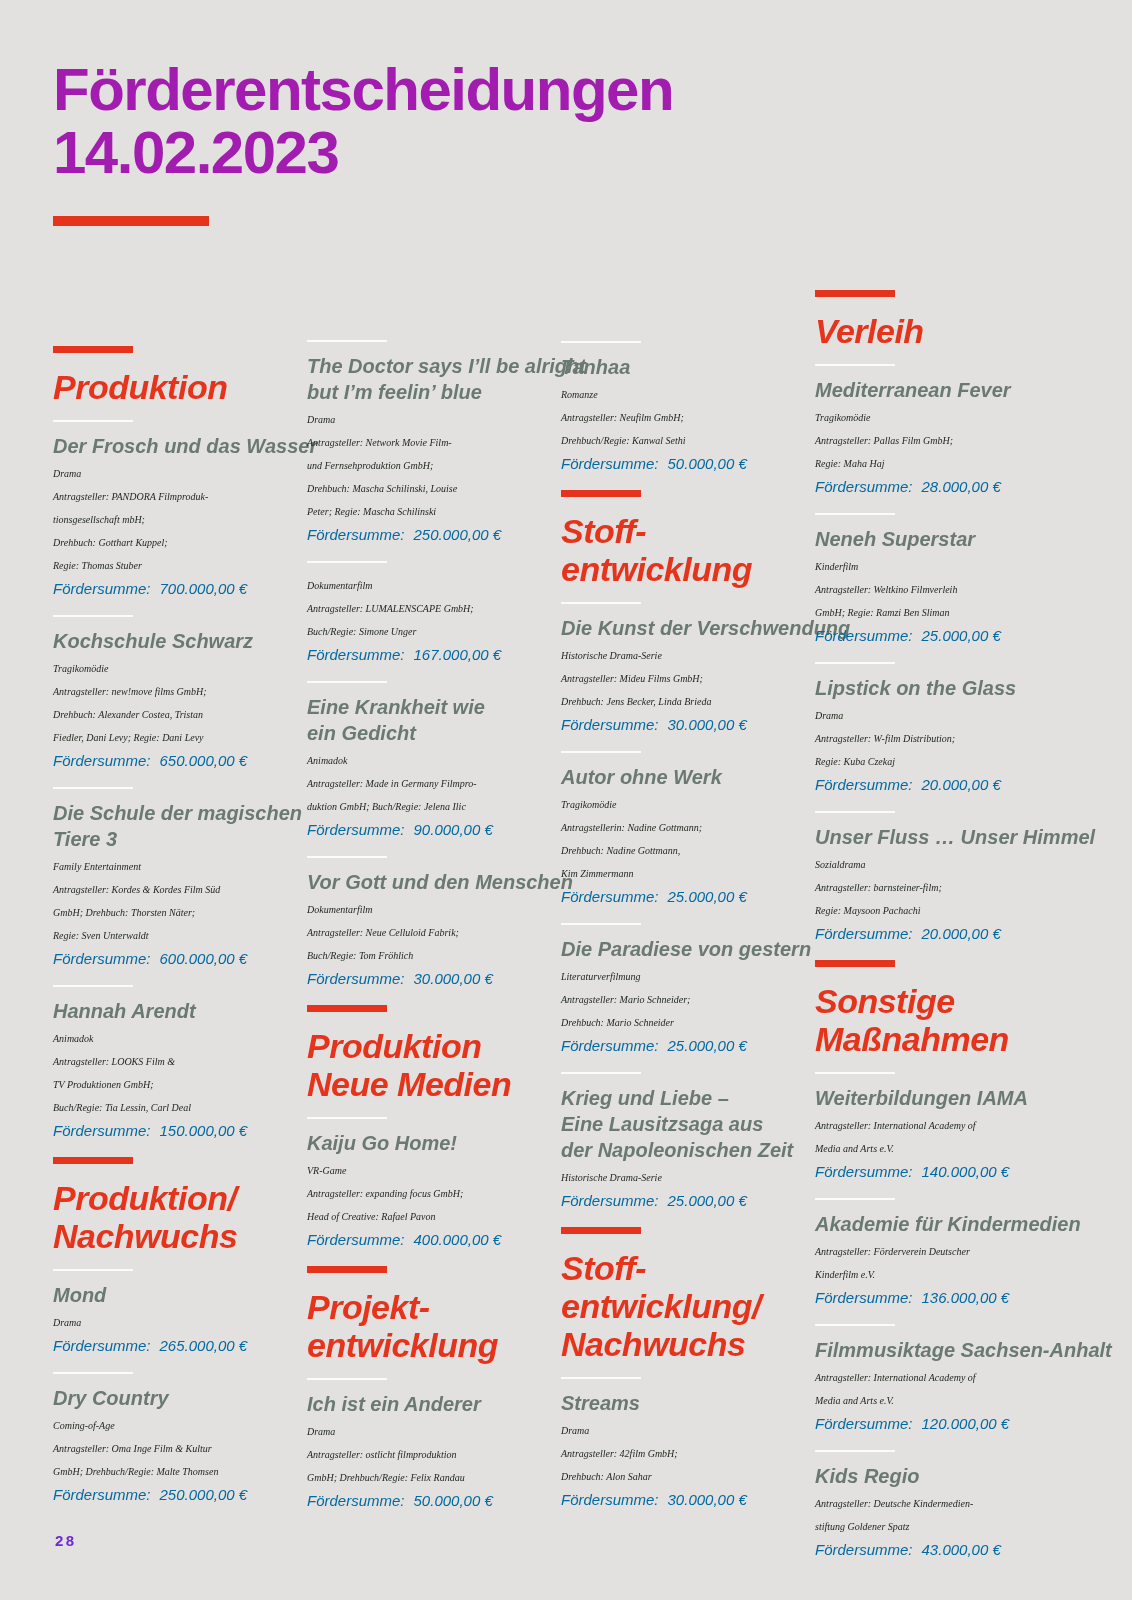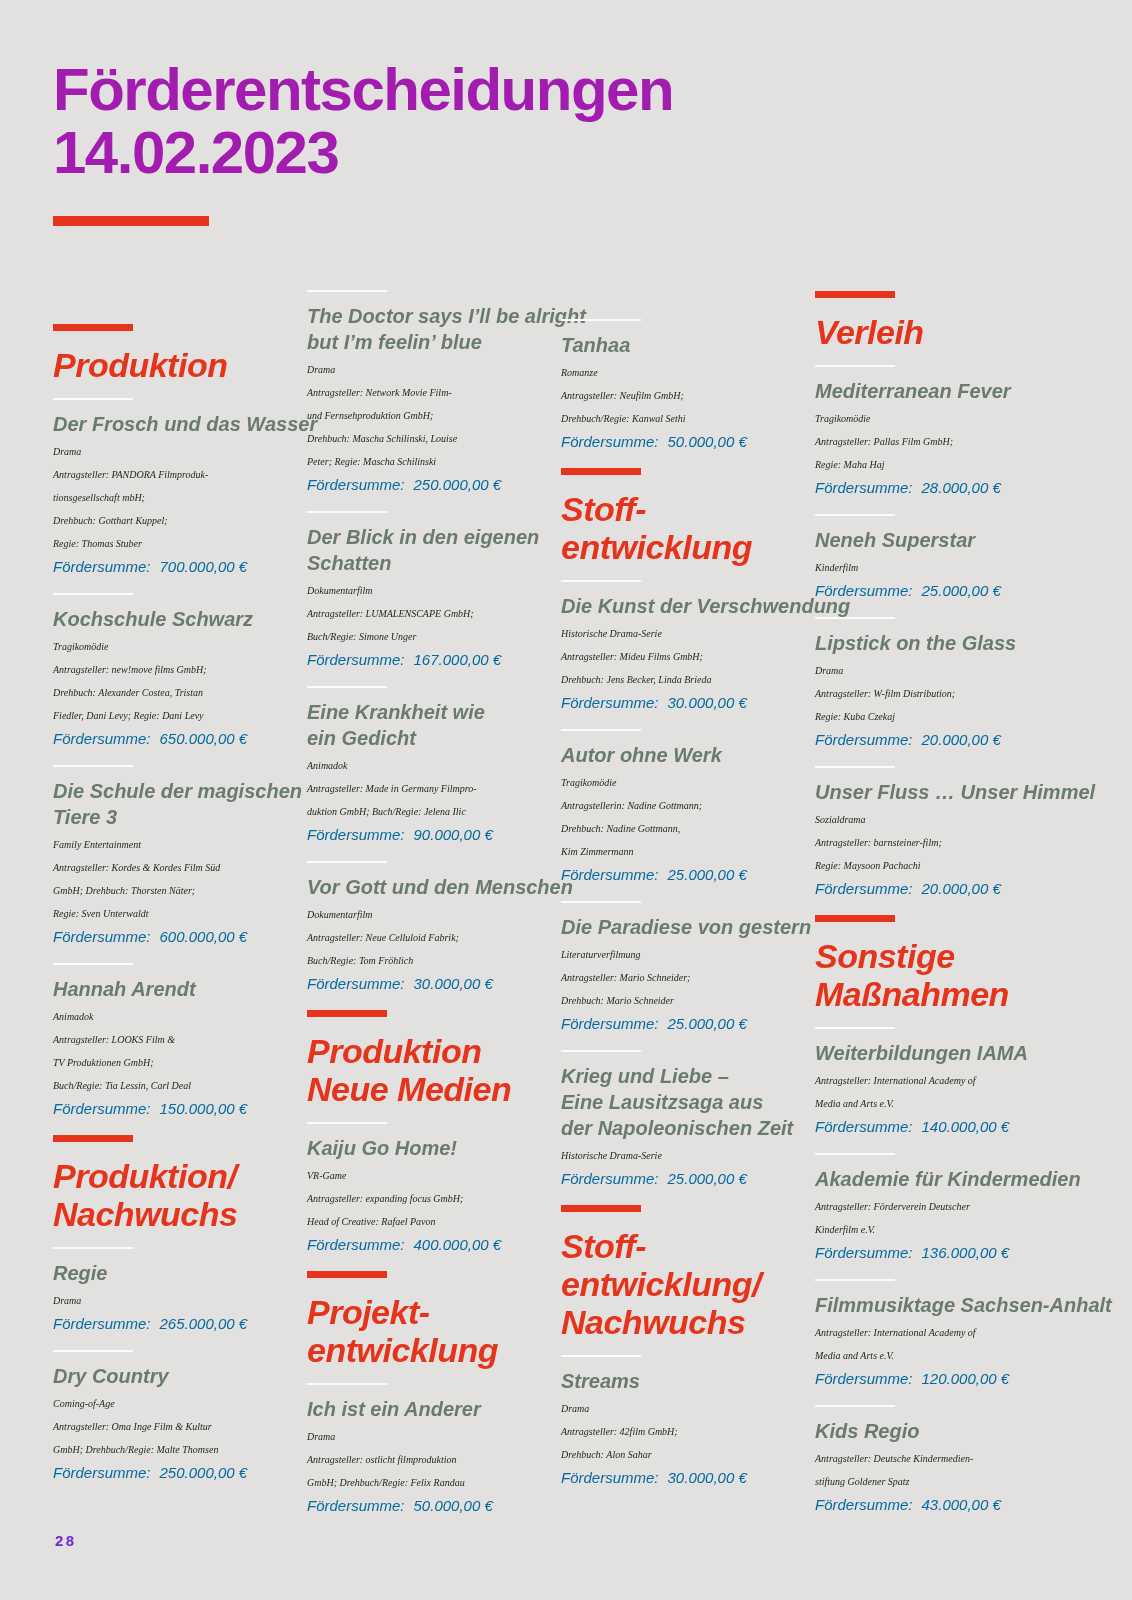--- a/index.html
+++ b/index.html
@@ -103,21 +103,21 @@
 Buch/Regie: Tia Lessin, Carl Deal</div>
         <div class="funding"><span class="funding-label">Fördersumme:</span><span class="funding-value">150.000,00 €</span></div>
       </article>
       <section class="section">
         <div class="section-bar"></div>
         <h2 class="section-title">Produktion/
 Nachwuchs</h2>
       </section>
       <article class="entry">
         <div class="entry-rule"></div>
-        <h3 class="entry-title">Regie</h3>
+        <h3 class="entry-title">Mond</h3>
         <div class="genre">Drama</div>
         <div class="funding"><span class="funding-label">Fördersumme:</span><span class="funding-value">265.000,00 €</span></div>
       </article>
       <article class="entry">
         <div class="entry-rule"></div>
         <h3 class="entry-title">Dry Country</h3>
         <div class="genre">Coming-of-Age</div>
         <div class="credits">Antragsteller: Oma Inge Film &amp; Kultur
 GmbH; Drehbuch/Regie: Malte Thomsen</div>
         <div class="funding"><span class="funding-label">Fördersumme:</span><span class="funding-value">250.000,00 €</span></div>
@@ -131,22 +131,20 @@
 but I’m feelin’ blue</h3>
         <div class="genre">Drama</div>
         <div class="credits">Antragsteller: Network Movie Film-
 und Fernsehproduktion GmbH;
 Drehbuch: Mascha Schilinski, Louise
 Peter; Regie: Mascha Schilinski</div>
         <div class="funding"><span class="funding-label">Fördersumme:</span><span class="funding-value">250.000,00 €</span></div>
       </article>
       <article class="entry">
         <div class="entry-rule"></div>
-        <h3 class="entry-title">Der Blick in den eigenen
-Schatten</h3>
         <div class="genre">Dokumentarfilm</div>
         <div class="credits">Antragsteller: LUMALENSCAPE GmbH;
 Buch/Regie: Simone Unger</div>
         <div class="funding"><span class="funding-label">Fördersumme:</span><span class="funding-value">167.000,00 €</span></div>
       </article>
       <article class="entry">
         <div class="entry-rule"></div>
         <h3 class="entry-title">Eine Krankheit wie
 ein Gedicht</h3>
         <div class="genre">Animadok</div>
@@ -263,20 +261,22 @@
         <h3 class="entry-title">Mediterranean Fever</h3>
         <div class="genre">Tragikomödie</div>
         <div class="credits">Antragsteller: Pallas Film GmbH;
 Regie: Maha Haj</div>
         <div class="funding"><span class="funding-label">Fördersumme:</span><span class="funding-value">28.000,00 €</span></div>
       </article>
       <article class="entry">
         <div class="entry-rule"></div>
         <h3 class="entry-title">Neneh Superstar</h3>
         <div class="genre">Kinderfilm</div>
+        <div class="credits">Antragsteller: Weltkino Filmverleih
+GmbH; Regie: Ramzi Ben Sliman</div>
         <div class="funding"><span class="funding-label">Fördersumme:</span><span class="funding-value">25.000,00 €</span></div>
       </article>
       <article class="entry">
         <div class="entry-rule"></div>
         <h3 class="entry-title">Lipstick on the Glass</h3>
         <div class="genre">Drama</div>
         <div class="credits">Antragsteller: W-film Distribution;
 Regie: Kuba Czekaj</div>
         <div class="funding"><span class="funding-label">Fördersumme:</span><span class="funding-value">20.000,00 €</span></div>
       </article>

